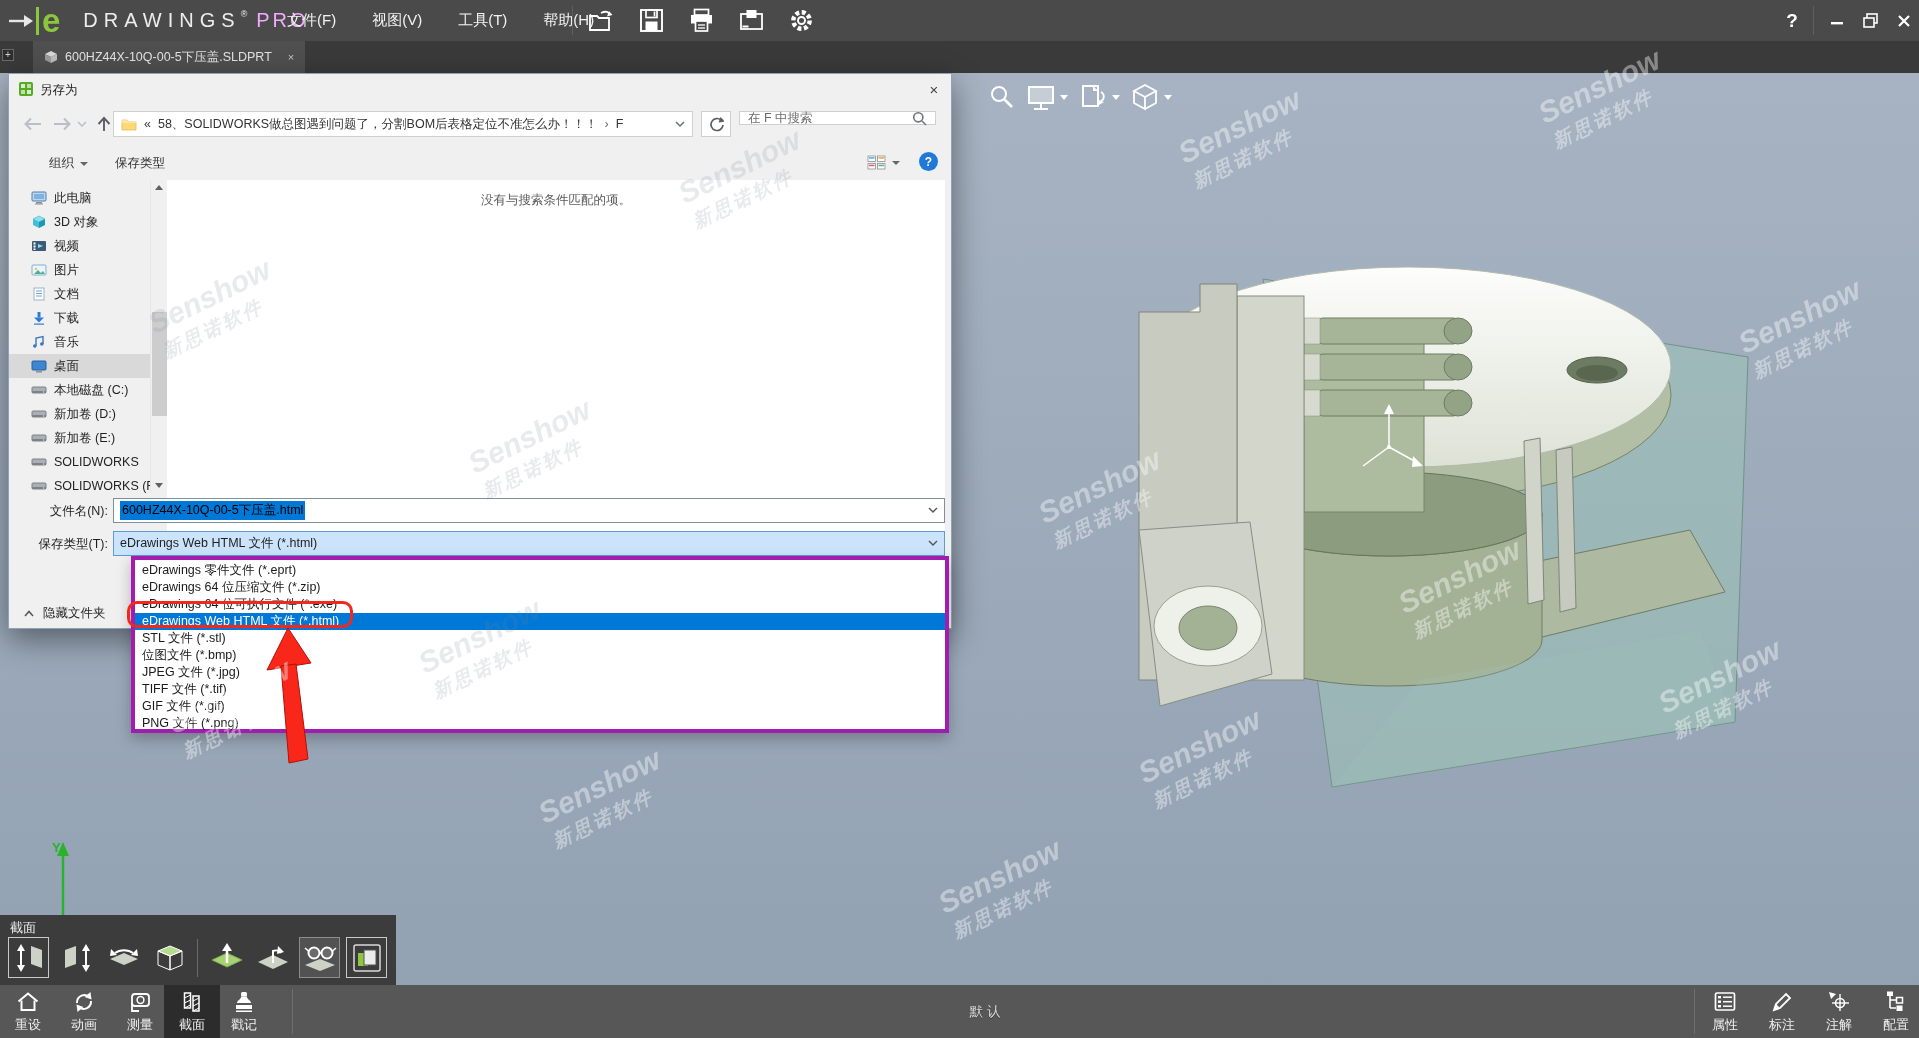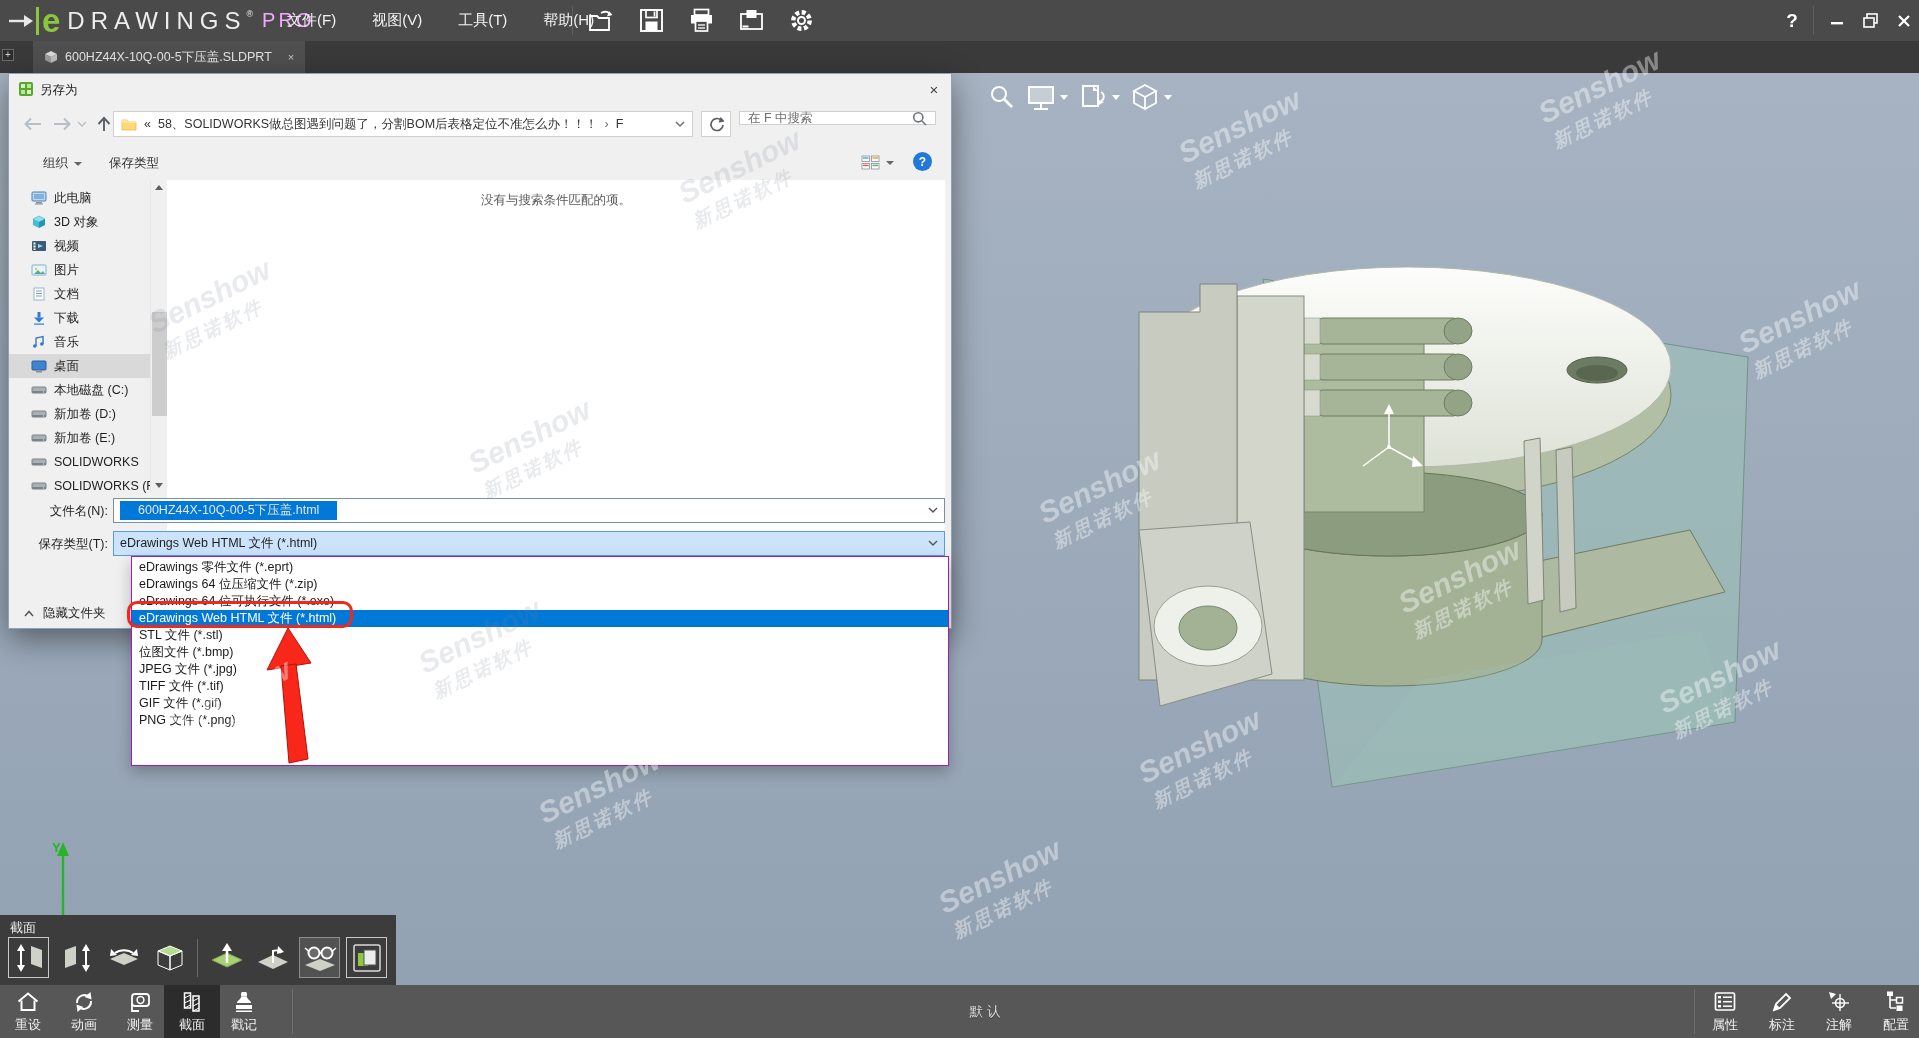--- a/index.html
+++ b/index.html
@@ -5,21 +5,21 @@
   *{margin:0;padding:0;box-sizing:border-box}
   body{background:#222}
   #screen{position:relative;width:1919px;height:1038px;overflow:hidden;
     font-family:"Liberation Sans",sans-serif;background:#9aa8b8}
 
   
   #topbar{position:absolute;left:0;top:0;width:1919px;height:41px;background:#4a4a4a;z-index:8}
   .logo{position:absolute;left:8px;top:0;height:41px;display:flex;align-items:center}
   .logo-bar{width:3px;height:28px;background:#8cc63f;margin:0 3px 0 2px}
   .logo-e{font-size:33px;font-weight:bold;color:#8cc63f;line-height:1}
-  .logo-name{font-size:24px;color:#ededed;letter-spacing:6px;margin-left:7px}
+  .logo-name{font-size:20px;color:#ededed;letter-spacing:6px;margin-left:23px}
   .logo-reg{font-size:9px;color:#ededed;align-self:flex-start;margin-top:9px}
   .logo-pro{font-size:20px;color:#f0abfc;letter-spacing:3px;margin-left:9px}
   .menus{position:absolute;left:287px;top:0;height:41px;display:flex;gap:36px;align-items:center;
     color:#f2f2f2;font-size:15px}
   .menus span{cursor:default}
   .tb-sep{position:absolute;top:6px;width:1px;height:29px;background:#5f5f5f}
   .tb-icons{position:absolute;left:588px;top:7px;display:flex;gap:23px;align-items:center}
   .tb-icons svg{display:block}
   .win-help{position:absolute;left:1775px;top:0;width:34px;height:41px;display:flex;align-items:center;
     justify-content:center;color:#fff;font-size:19px;font-weight:bold}
@@ -59,21 +59,21 @@
   .dlg-nav{position:absolute;left:0;top:30px;width:100%;height:40px}
   .nav-ic{position:absolute;top:11px}
   .crumb{position:absolute;left:104px;top:7px;width:580px;height:26px;background:#fff;border:1px solid #d0d0d0;
     display:flex;align-items:center;gap:7px;padding:0 7px;color:#333}
   .crumb .flex1{flex:1}
   .refresh-btn{position:absolute;left:692px;top:7px;width:30px;height:26px;background:#fff;border:1px solid #d0d0d0;
     display:flex;align-items:center;justify-content:center}
   .searchbox{position:absolute;left:730px;top:7px;width:197px;height:14px;background:#fff;border:1px solid #d0d0d0;
     display:flex;align-items:center;padding:0 8px;color:#6d6d6d}
   .searchbox .flex1{flex:1}
-  .dlg-cmdbar{position:absolute;left:4px;top:70px;width:100%;height:36px}
+  .dlg-cmdbar{position:absolute;left:10px;top:70px;width:100%;height:36px}
   .cmd-item{position:absolute;top:11px;color:#333;display:flex;align-items:center;gap:6px}
   .caret-dk{width:0;height:0;border-left:4px solid transparent;border-right:4px solid transparent;border-top:4px solid #666}
   .help-circle{position:absolute;left:900px;top:8px;width:19px;height:19px;border-radius:50%;background:#2079d8;
     color:#fff;font-size:12px;font-weight:bold;display:flex;align-items:center;justify-content:center}
   .dlg-body{position:absolute;left:0;top:106px;width:100%;height:313px}
   .sb{position:absolute;left:0;top:0;width:141px;height:313px;overflow:hidden;padding-top:6px}
   .sb-item{height:24px;display:flex;align-items:center;gap:7px;padding-left:22px;white-space:nowrap}
   .sb-item.child{}
   .sb-item.selected{background:#d9d9d9}
   .sb-item svg{flex:0 0 auto}
@@ -81,28 +81,28 @@
   .vs-thumb{position:absolute;left:1px;top:132px;width:15px;height:104px;background:#cdcdcd}
   .vs-arrow{position:absolute;left:4px;width:0;height:0;border-left:4px solid transparent;border-right:4px solid transparent}
   .vs-up{top:5px;border-bottom:5px solid #606060}
   .vs-down{bottom:5px;border-top:5px solid #606060}
   .filelist{position:absolute;left:158px;top:0;width:778px;height:392px;background:#fff}
   .empty-text{position:absolute;left:0;right:0;top:12px;text-align:center;color:#5a5a5a}
   .frm-label{position:absolute;left:0;width:99px;text-align:right;line-height:26px}
   .frm-field{position:absolute;left:104px;width:832px;height:25px;background:#fff;border:1px solid #7e8f9e;
     display:flex;align-items:center;padding:0 6px;gap:4px}
   .frm-field .flex1{flex:1}
-  .sel-text{background:#0078d7;color:#e5e5e5;padding:1px 18px}
+  .sel-text{background:#0078d7;color:#000000;padding:1px 2px}
   .combo{background:#cbe4fc;border:1px solid #5d9bd3}
   .dlg-footer{position:absolute;left:0;top:524px;width:100%;height:31px;display:flex;align-items:center;
     gap:9px;padding-left:15px}
 
   
-  #dropdown{position:absolute;left:131px;top:556px;width:818px;height:210px;background:#fff;
-    border:1px solid #a21caf;padding-top:2px;z-index:20;box-shadow:0 6px 14px rgba(0,0,0,.25)}
+  #dropdown{position:absolute;left:131px;top:556px;width:818px;height:177px;background:#fff;
+    border:4px solid #a21caf;padding-top:2px;z-index:20;box-shadow:0 6px 14px rgba(0,0,0,.25)}
   .dd-item{height:17px;line-height:17px;padding-left:7px;font-size:12.5px;color:#1a1a1a;white-space:nowrap}
   .dd-item.hl{background:#0078d7;color:#fff}
   #red-box{position:absolute;left:127px;top:601px;width:226px;height:27px;border:3px solid #f3281c;
     border-radius:10px;z-index:21;pointer-events:none}
   #red-arrow{position:absolute;left:262px;top:626px;z-index:22;pointer-events:none}
 
   
   #section-panel{position:absolute;left:0;top:915px;width:396px;height:70px;background:#3c3c3c;z-index:6}
   .sp-title{position:absolute;left:10px;top:4px;color:#eee;font-size:13px}
   .sp-btn{position:absolute;top:22px;width:41px;height:41px;display:flex;align-items:center;justify-content:center}

